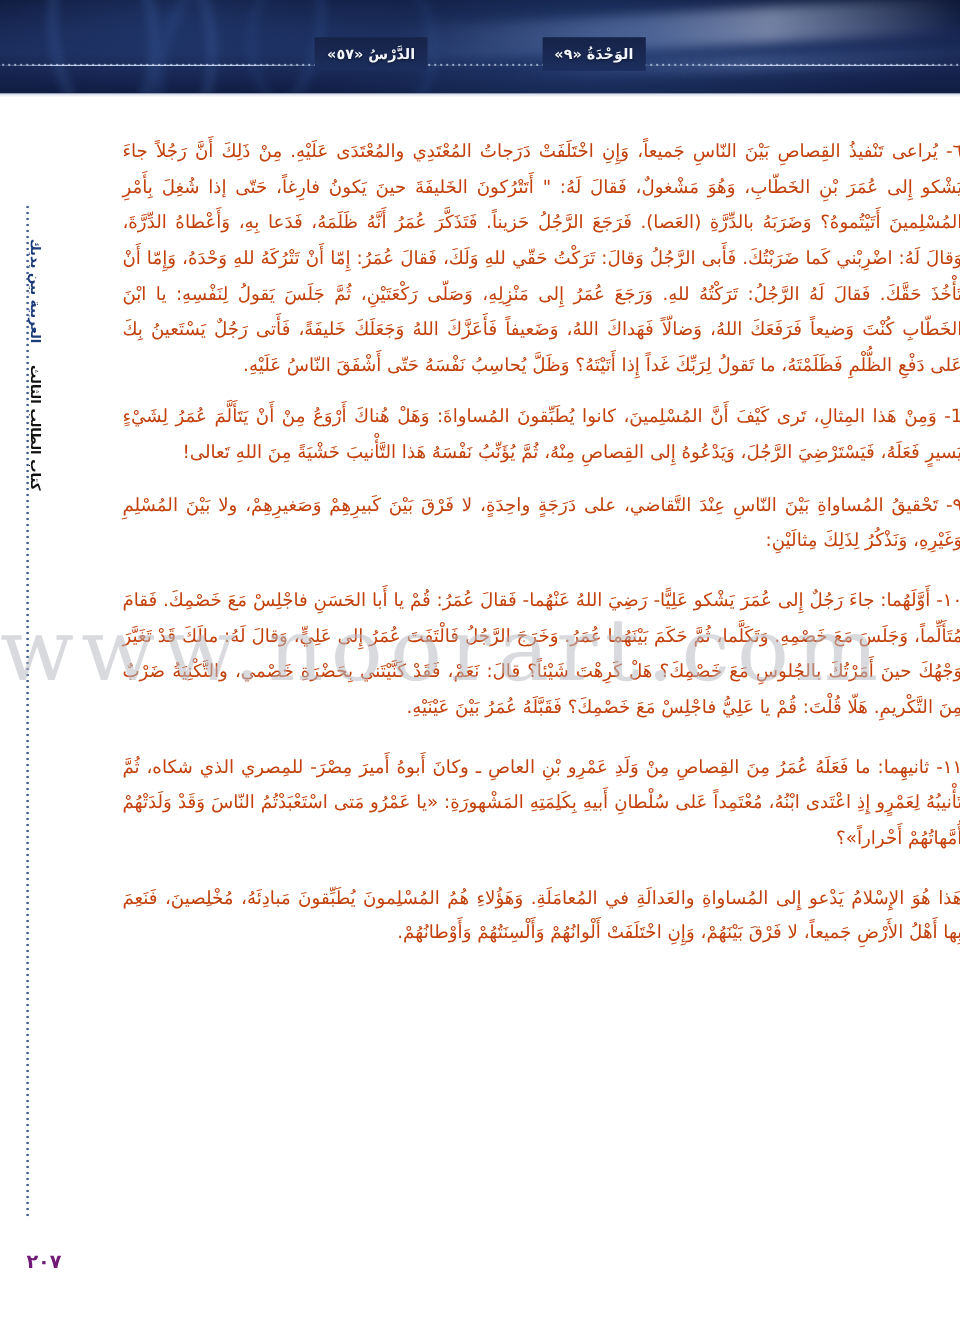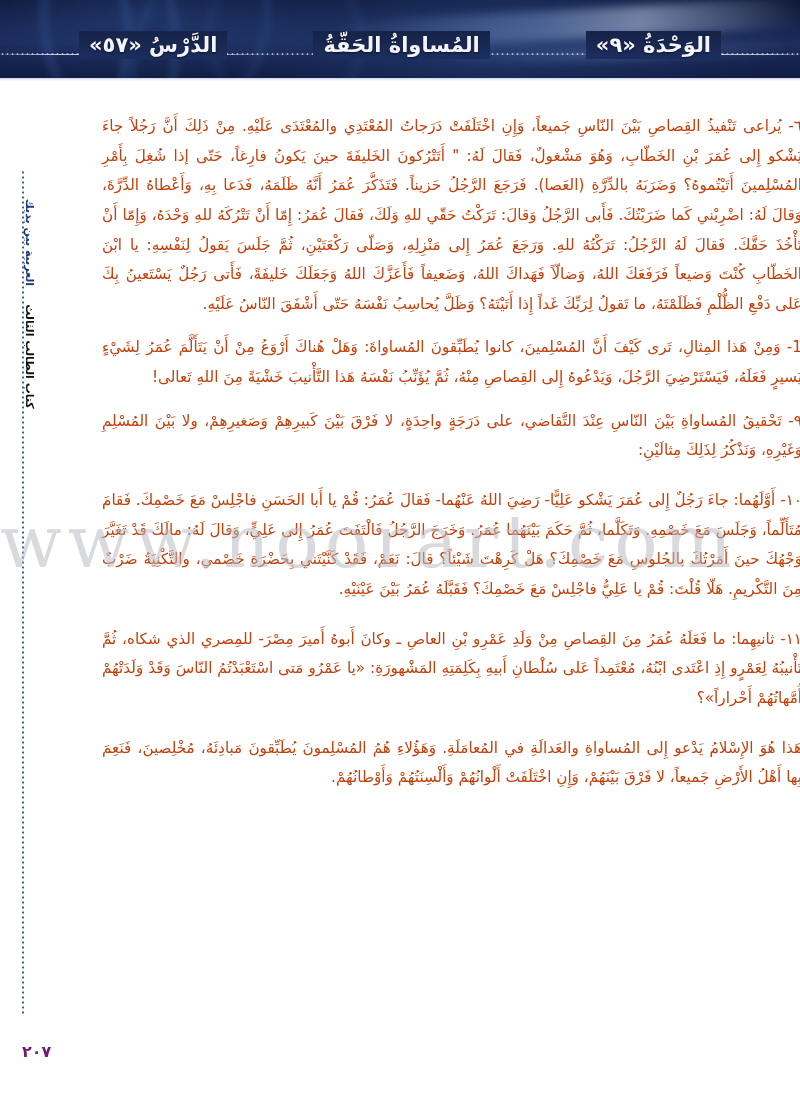--- a/index.html
+++ b/index.html
@@ -92,21 +92,21 @@
     display: flex;
     flex-direction: row;
     align-items: center;
     justify-content: center;
     gap: 0;
     direction: rtl;
     pointer-events: none;
   }
   .hdr-item {
     color: #f2f5fc;
-    font-size: 21px;
+    font-size: 12px;
     font-weight: 700;
     letter-spacing: 0.2px;
     white-space: nowrap;
     text-shadow: 0 1px 2px rgba(0,0,0,0.55);
     background: linear-gradient(180deg, #17244a 10%, #1b2d5c 90%);
     padding: 0 10px;
     line-height: 28px;
   }
   .hdr-unit   { margin-left: 96px; }
   .hdr-title  { margin-left: 86px; }
@@ -212,21 +212,20 @@
   <div class="swirl s2"></div>
   <div class="swirl s3"></div>
   <div class="swirl s4"></div>
   <div class="glow-streak"></div>
   <div class="glow-streak2"></div>
   <div class="header-dots"></div>
   <div class="header-rule solidish"></div>
 
   <div class="header-text">
     <span class="hdr-item hdr-unit">الوَحْدَةُ «٩»</span>
-    <span class="hdr-item hdr-title">المُساواةُ الحَقّةُ</span>
     <span class="hdr-item hdr-lesson">الدَّرْسُ «٥٧»</span>
   </div>
 </div>
 <div class="header-bottom-edge"></div>
 
 <div class="side-rule" style="top:170px;"></div>
 <div class="side-strip">
   <div class="side-label book">العربية بين يديك</div>
   <div class="side-label level">كتاب الطالب الثالث</div>
 </div>

